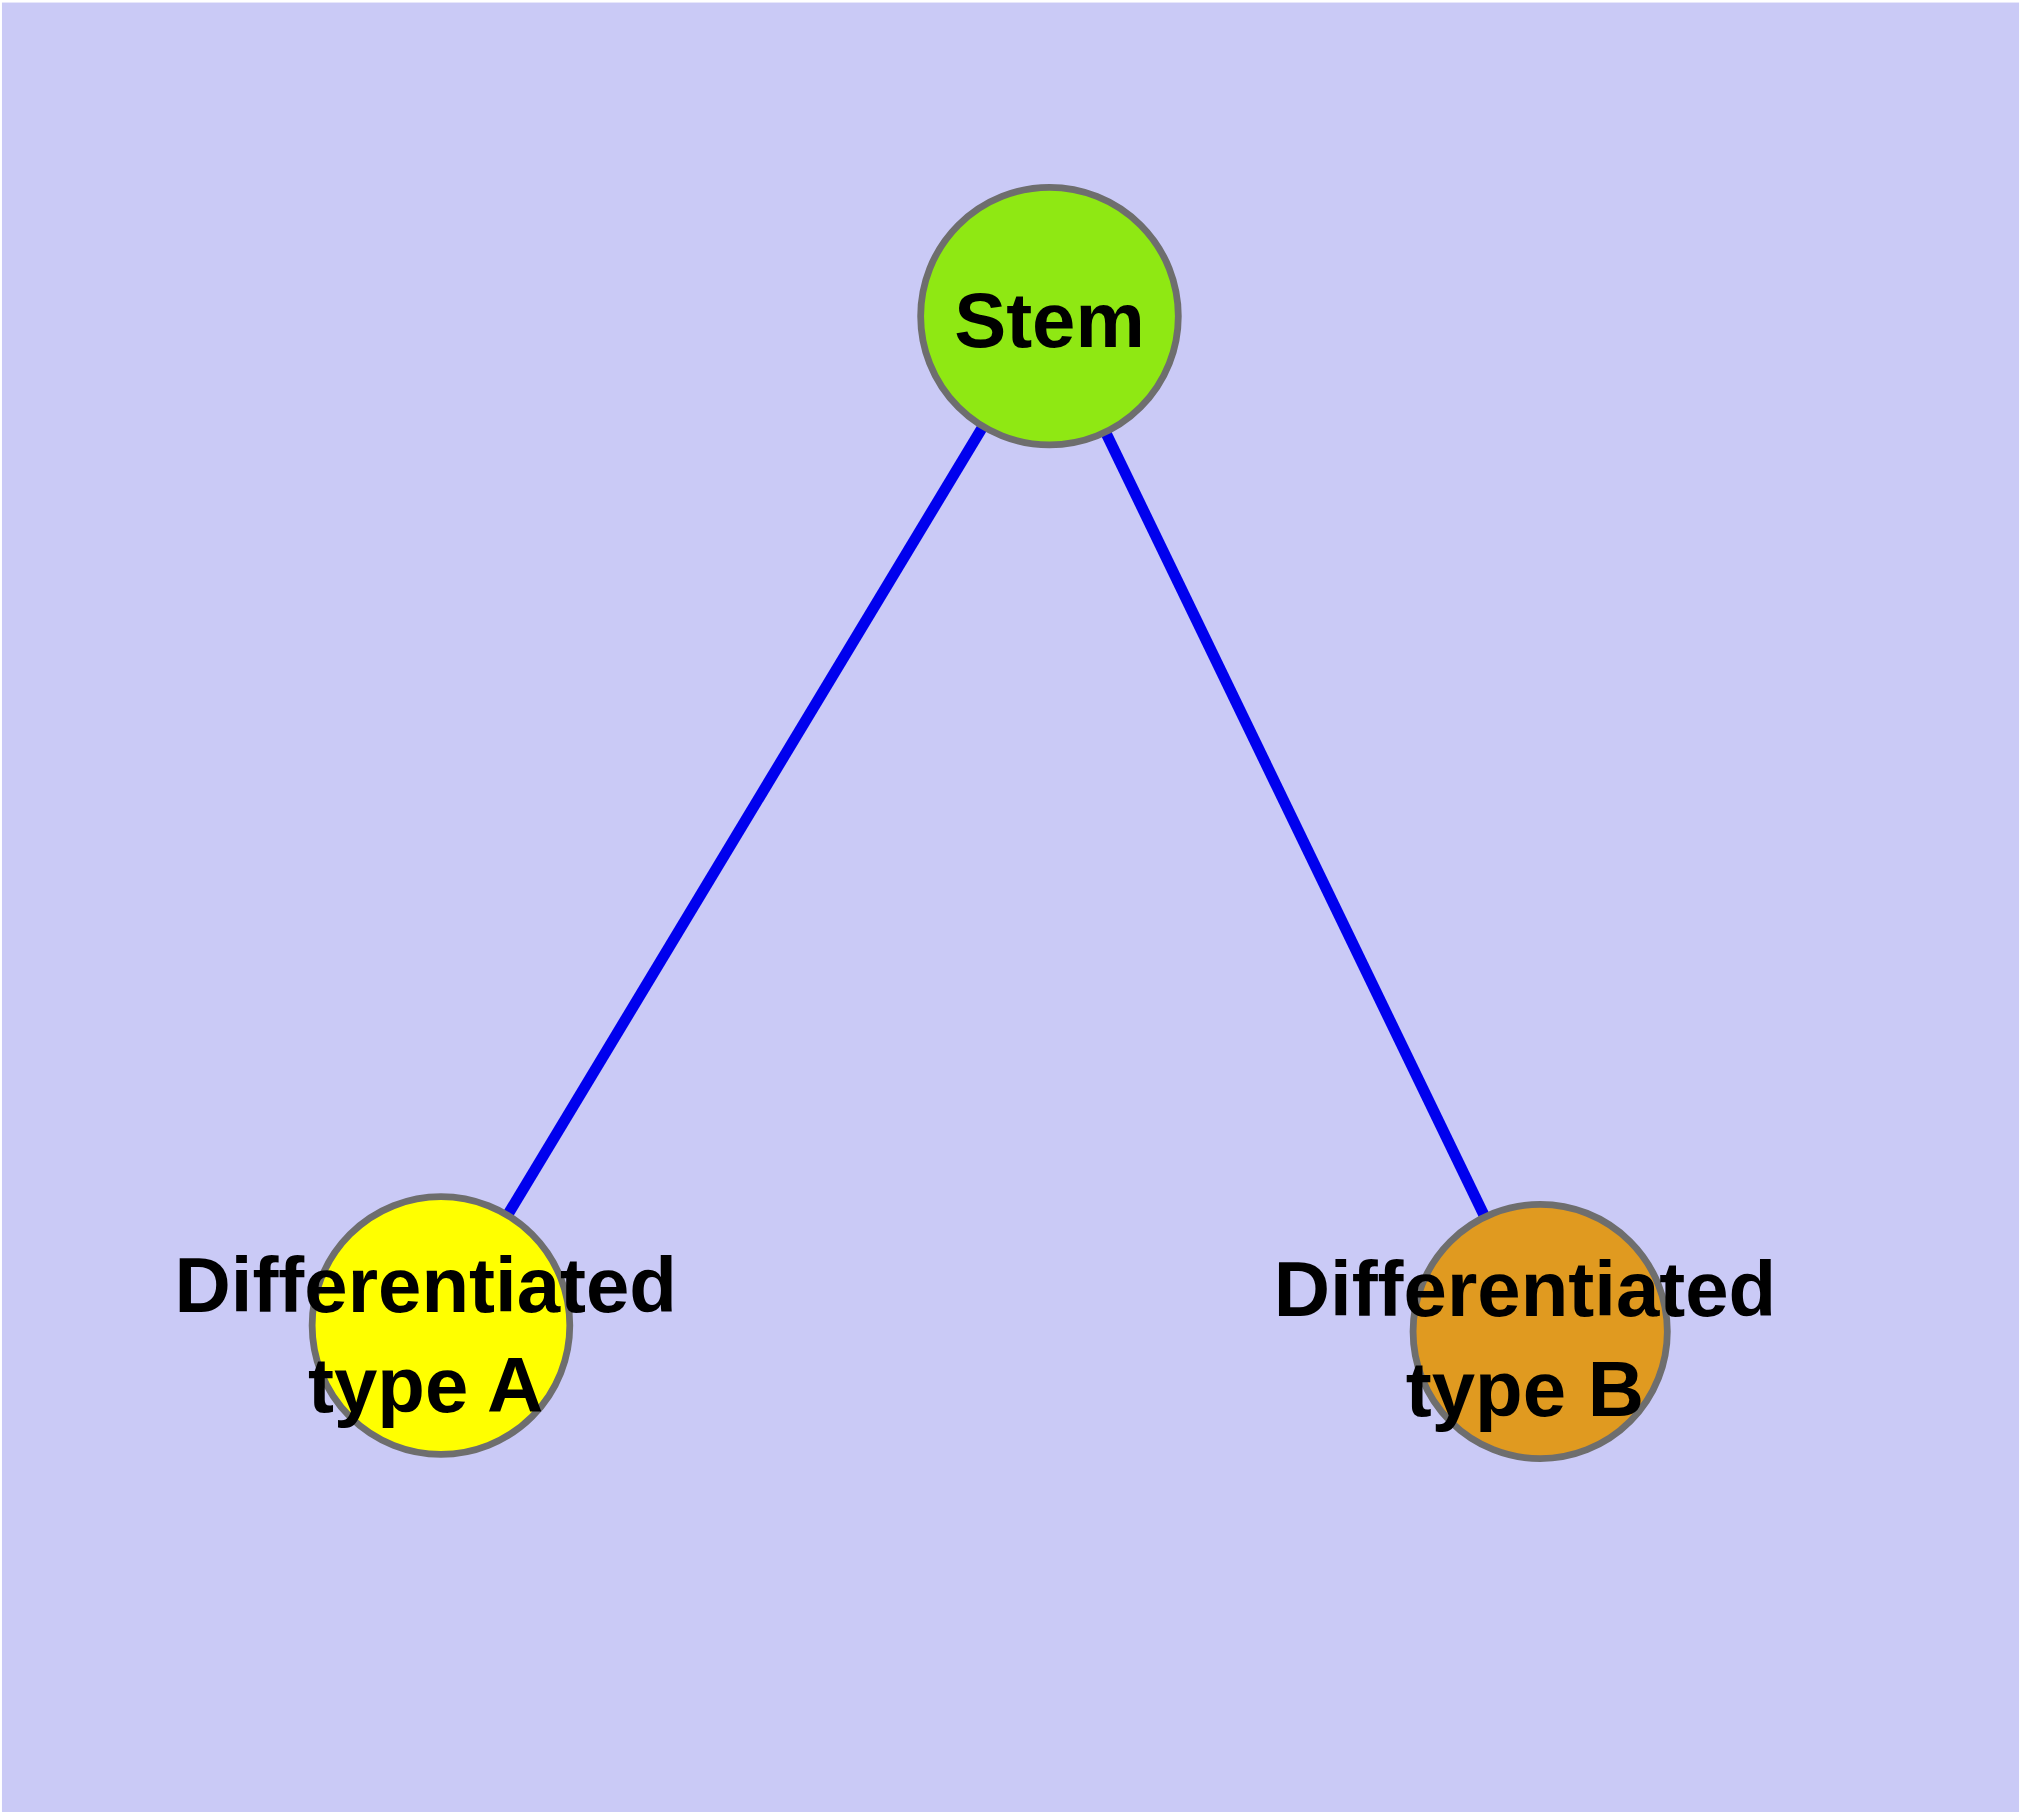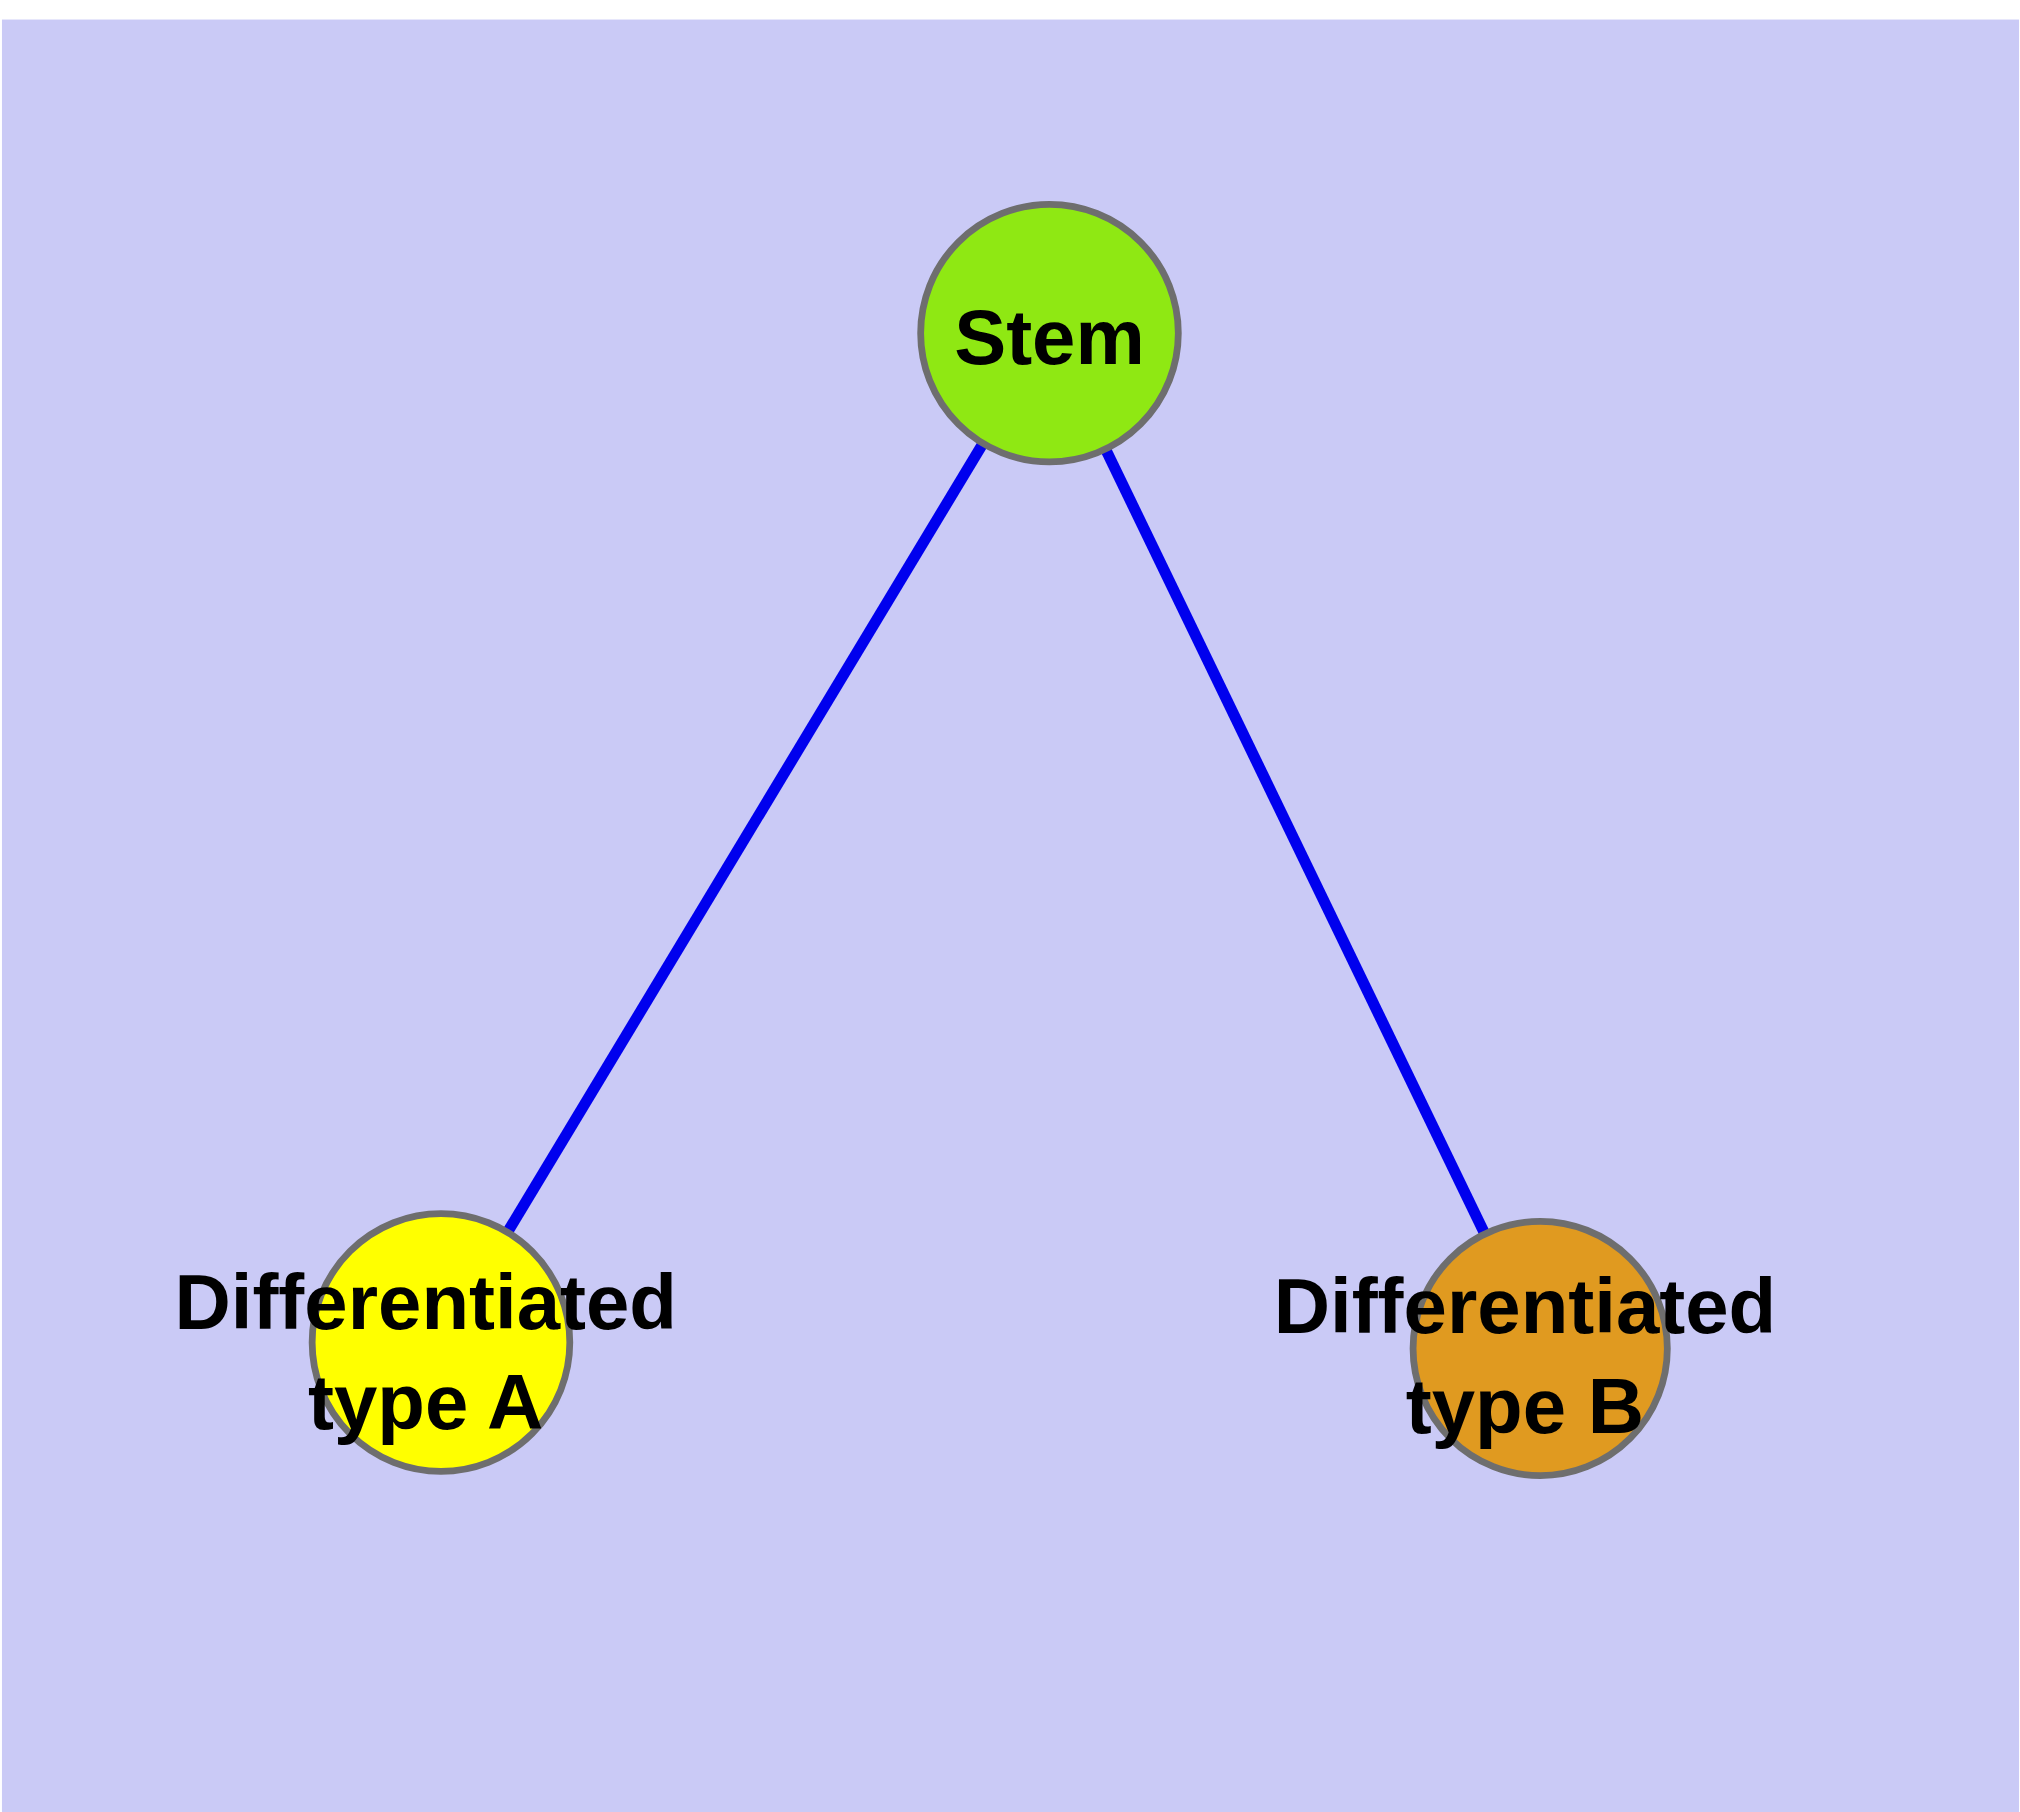--- a/index.html
+++ b/index.html
@@ -6,21 +6,20 @@
     margin: 0;
     padding: 0;
     background: #ffffff;
     width: 2021px;
     height: 1812px;
     overflow: hidden;
   }
   .diagram-wrap {
     width: 2021px;
     height: 1704px;
-    margin-top: 17px;
   }
   svg {
     display: block;
   }
   .node-label {
     font-family: "Liberation Sans", "DejaVu Sans", sans-serif;
     font-weight: 700;
     font-size: 92px;
     fill: #000000;
     text-anchor: middle;

